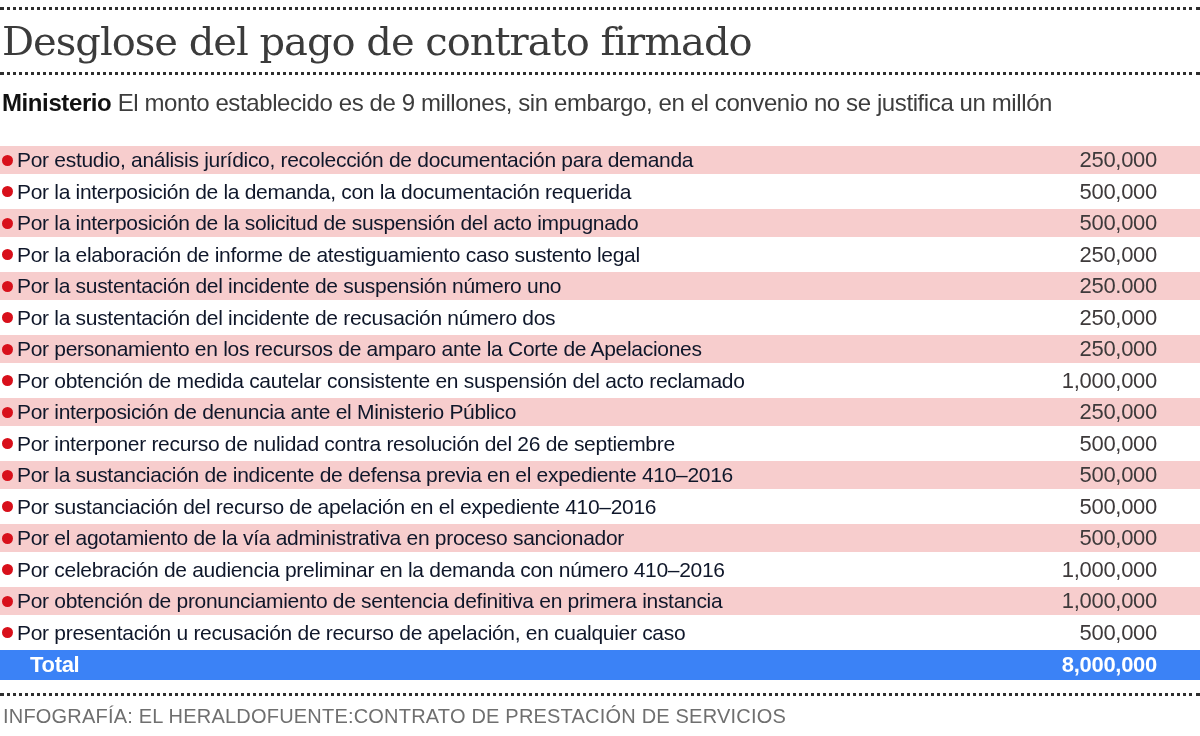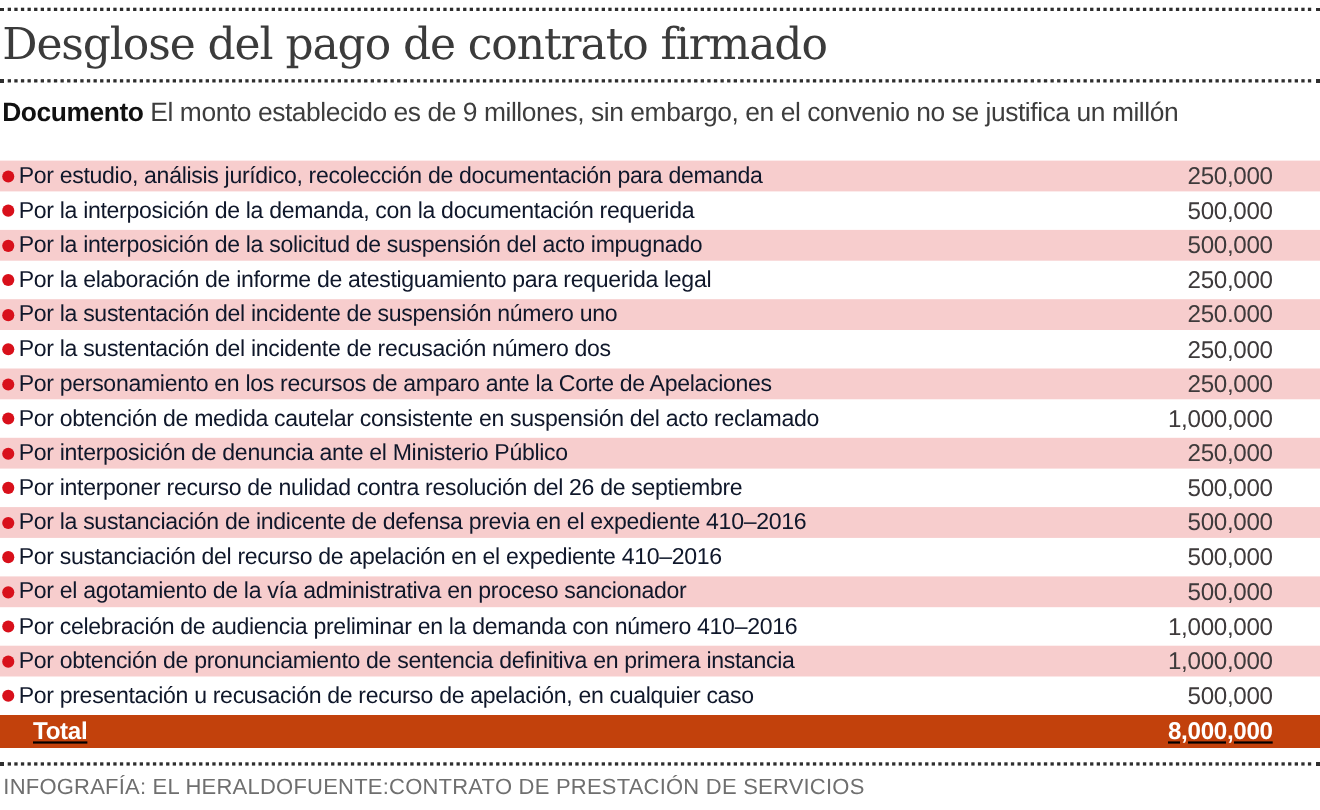--- a/index.html
+++ b/index.html
@@ -69,24 +69,23 @@
   .amount {
     flex: none;
     font-size: 22px;
     color: #3e3a3b;
     letter-spacing: -0.3px;
     text-align: right;
     padding-right: 43px;
     white-space: nowrap;
   }
   .row.total {
-    background: #c2410c;
+    background: #3b82f6;
     height: 30px;
     margin-bottom: 0;
-    text-decoration: underline;
   }
   .row.total .desc {
     color: #ffffff;
     font-weight: bold;
     font-size: 22px;
     padding-left: 30px;
   }
   .row.total .amount {
     color: #ffffff;
     font-weight: bold;
@@ -108,21 +107,21 @@
 
 <div class="page">
 
   <div class="dotted-rule rule-top"></div>
 
   <h1 class="title">Desglose del pago de contrato firmado</h1>
 
   <div class="dotted-rule rule-under-title"></div>
 
   <p class="subtitle">
-    <strong>Documento</strong>
+    <strong>Ministerio</strong>
     <span>El monto establecido es de 9 millones, sin embargo, en el convenio no se justifica un millón</span>
   </p>
 
   <div class="table" id="rows-container">
 
   <div class="row pink">
         <span class="bullet"></span>
         <span class="desc">Por estudio, análisis jurídico, recolección de documentación para demanda</span>
         <span class="amount">250,000</span>
       </div>
@@ -131,21 +130,21 @@
         <span class="desc">Por la interposición de la demanda, con la documentación requerida</span>
         <span class="amount">500,000</span>
       </div>
       <div class="row pink">
         <span class="bullet"></span>
         <span class="desc">Por la interposición de la solicitud de suspensión del acto impugnado</span>
         <span class="amount">500,000</span>
       </div>
       <div class="row">
         <span class="bullet"></span>
-        <span class="desc">Por la elaboración de informe de atestiguamiento para requerida legal</span>
+        <span class="desc">Por la elaboración de informe de atestiguamiento caso sustento legal</span>
         <span class="amount">250,000</span>
       </div>
       <div class="row pink">
         <span class="bullet"></span>
         <span class="desc">Por la sustentación del incidente de suspensión número uno</span>
         <span class="amount">250.000</span>
       </div>
       <div class="row">
         <span class="bullet"></span>
         <span class="desc">Por la sustentación del incidente de recusación número dos</span>

